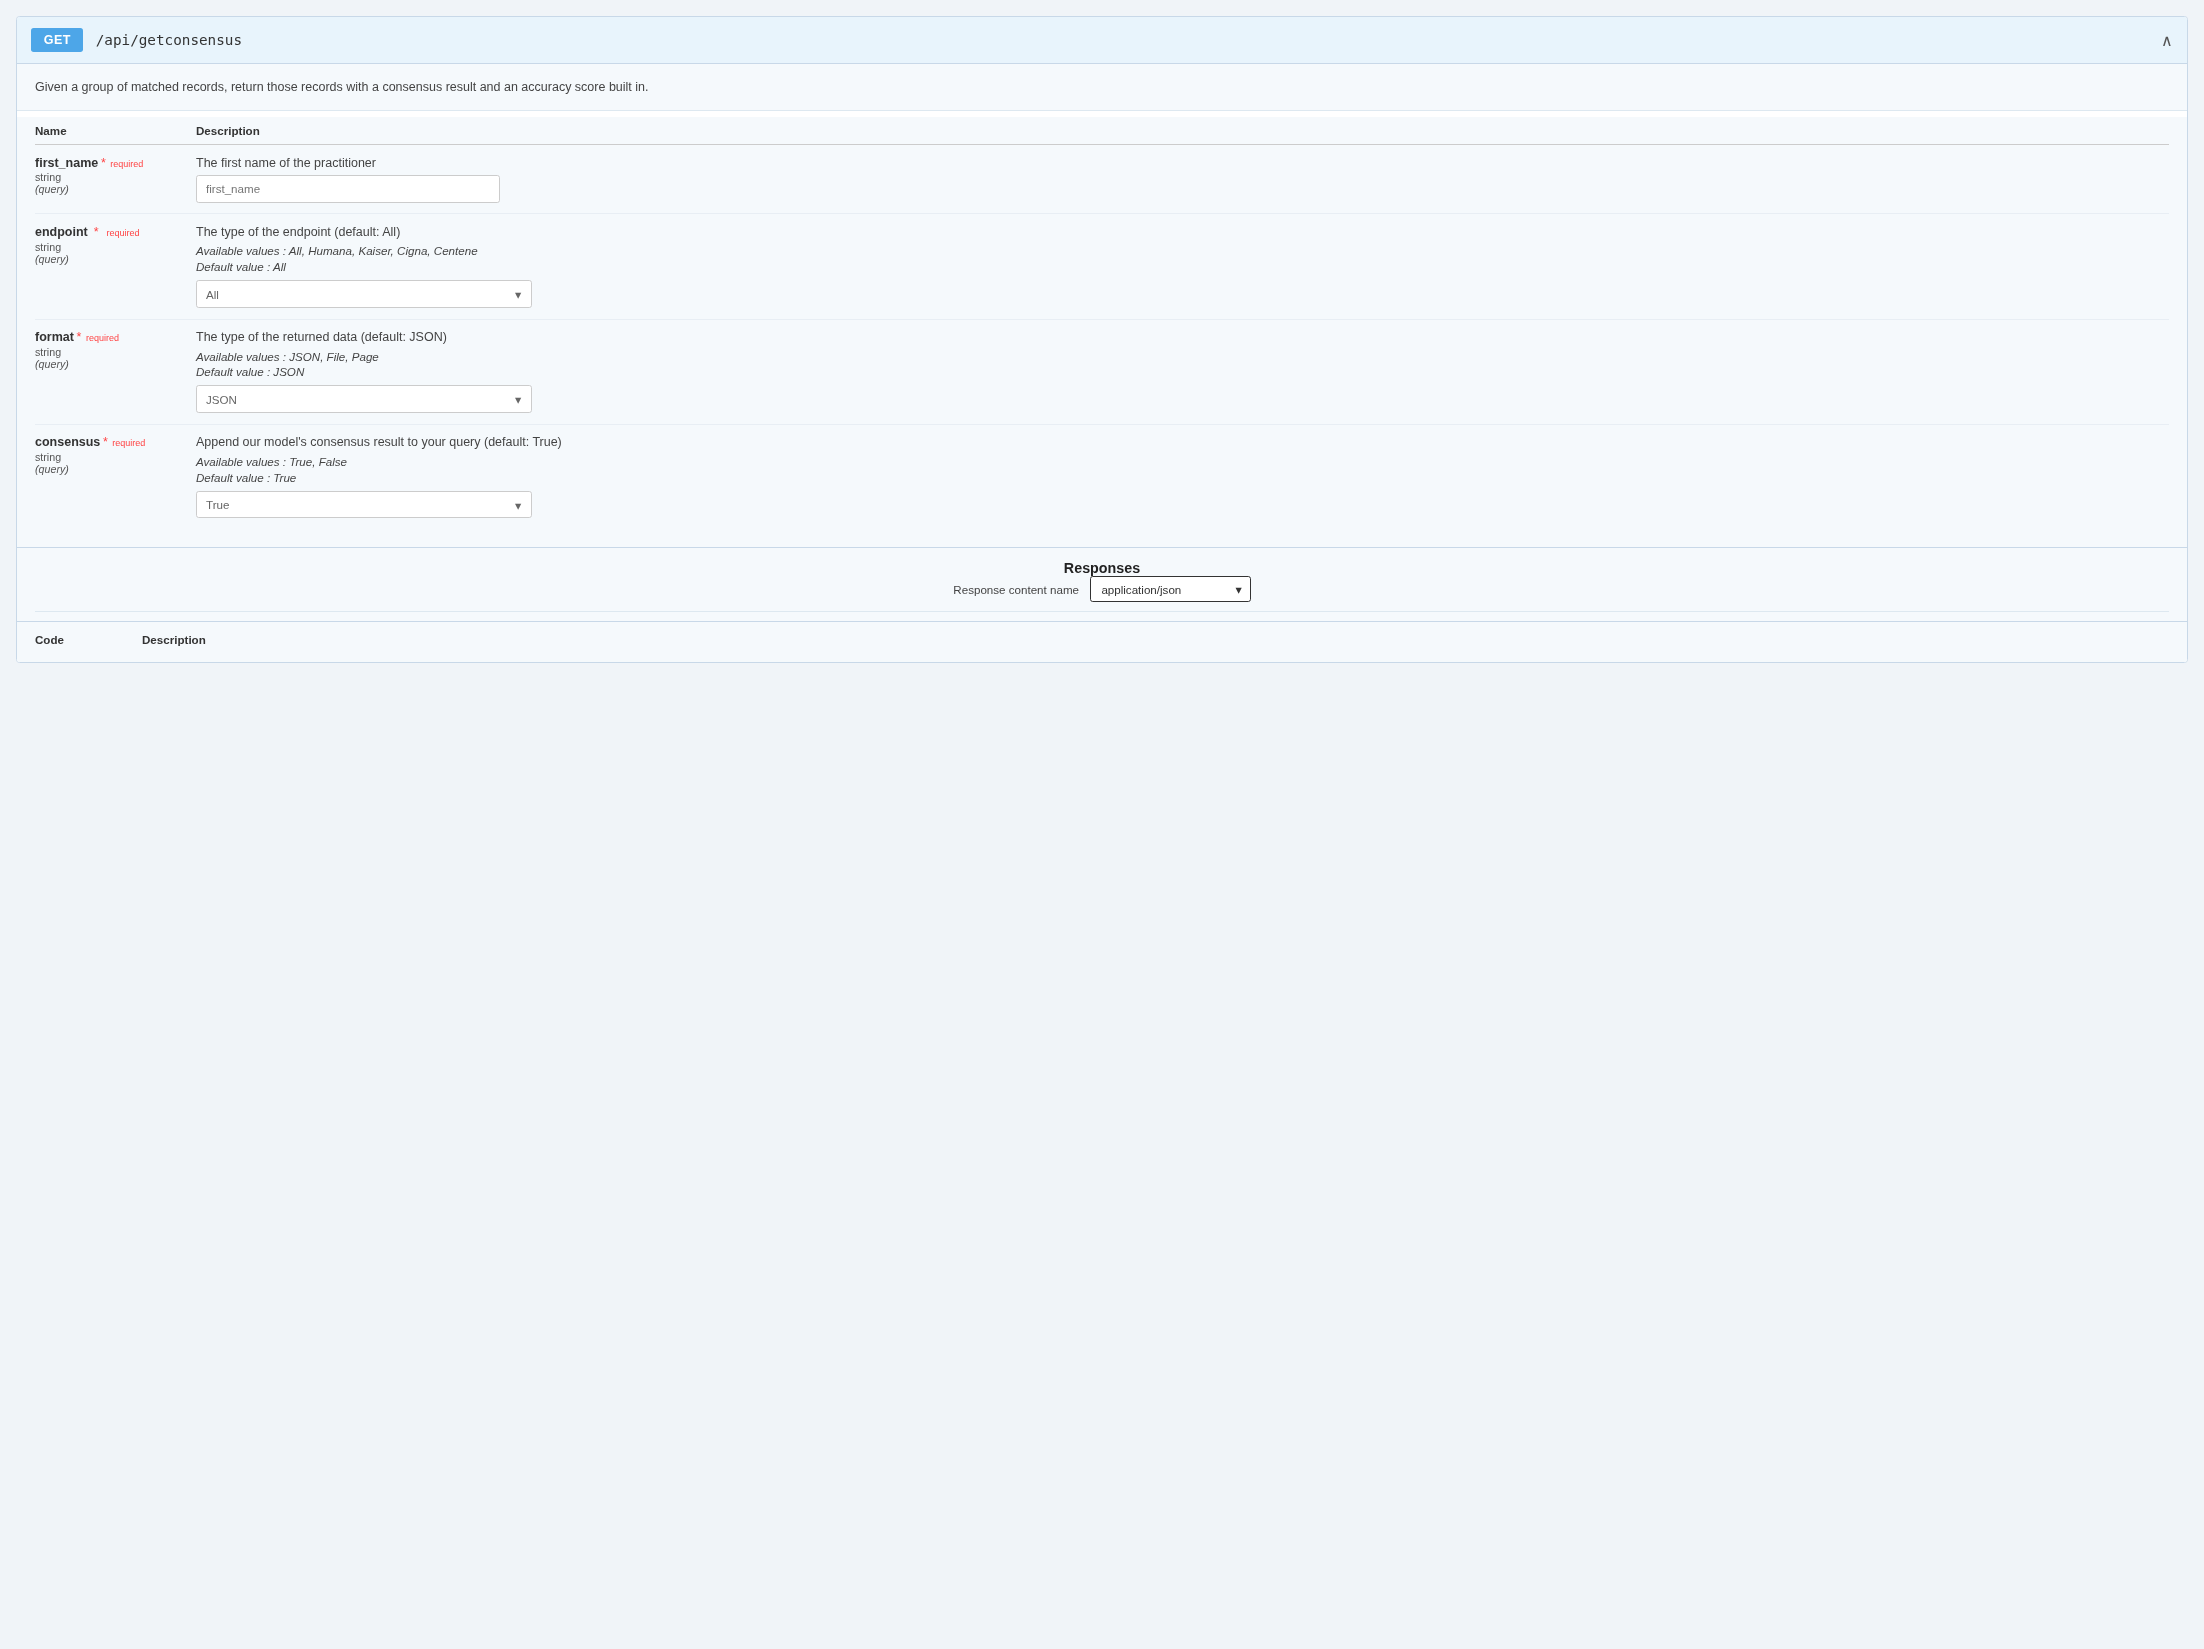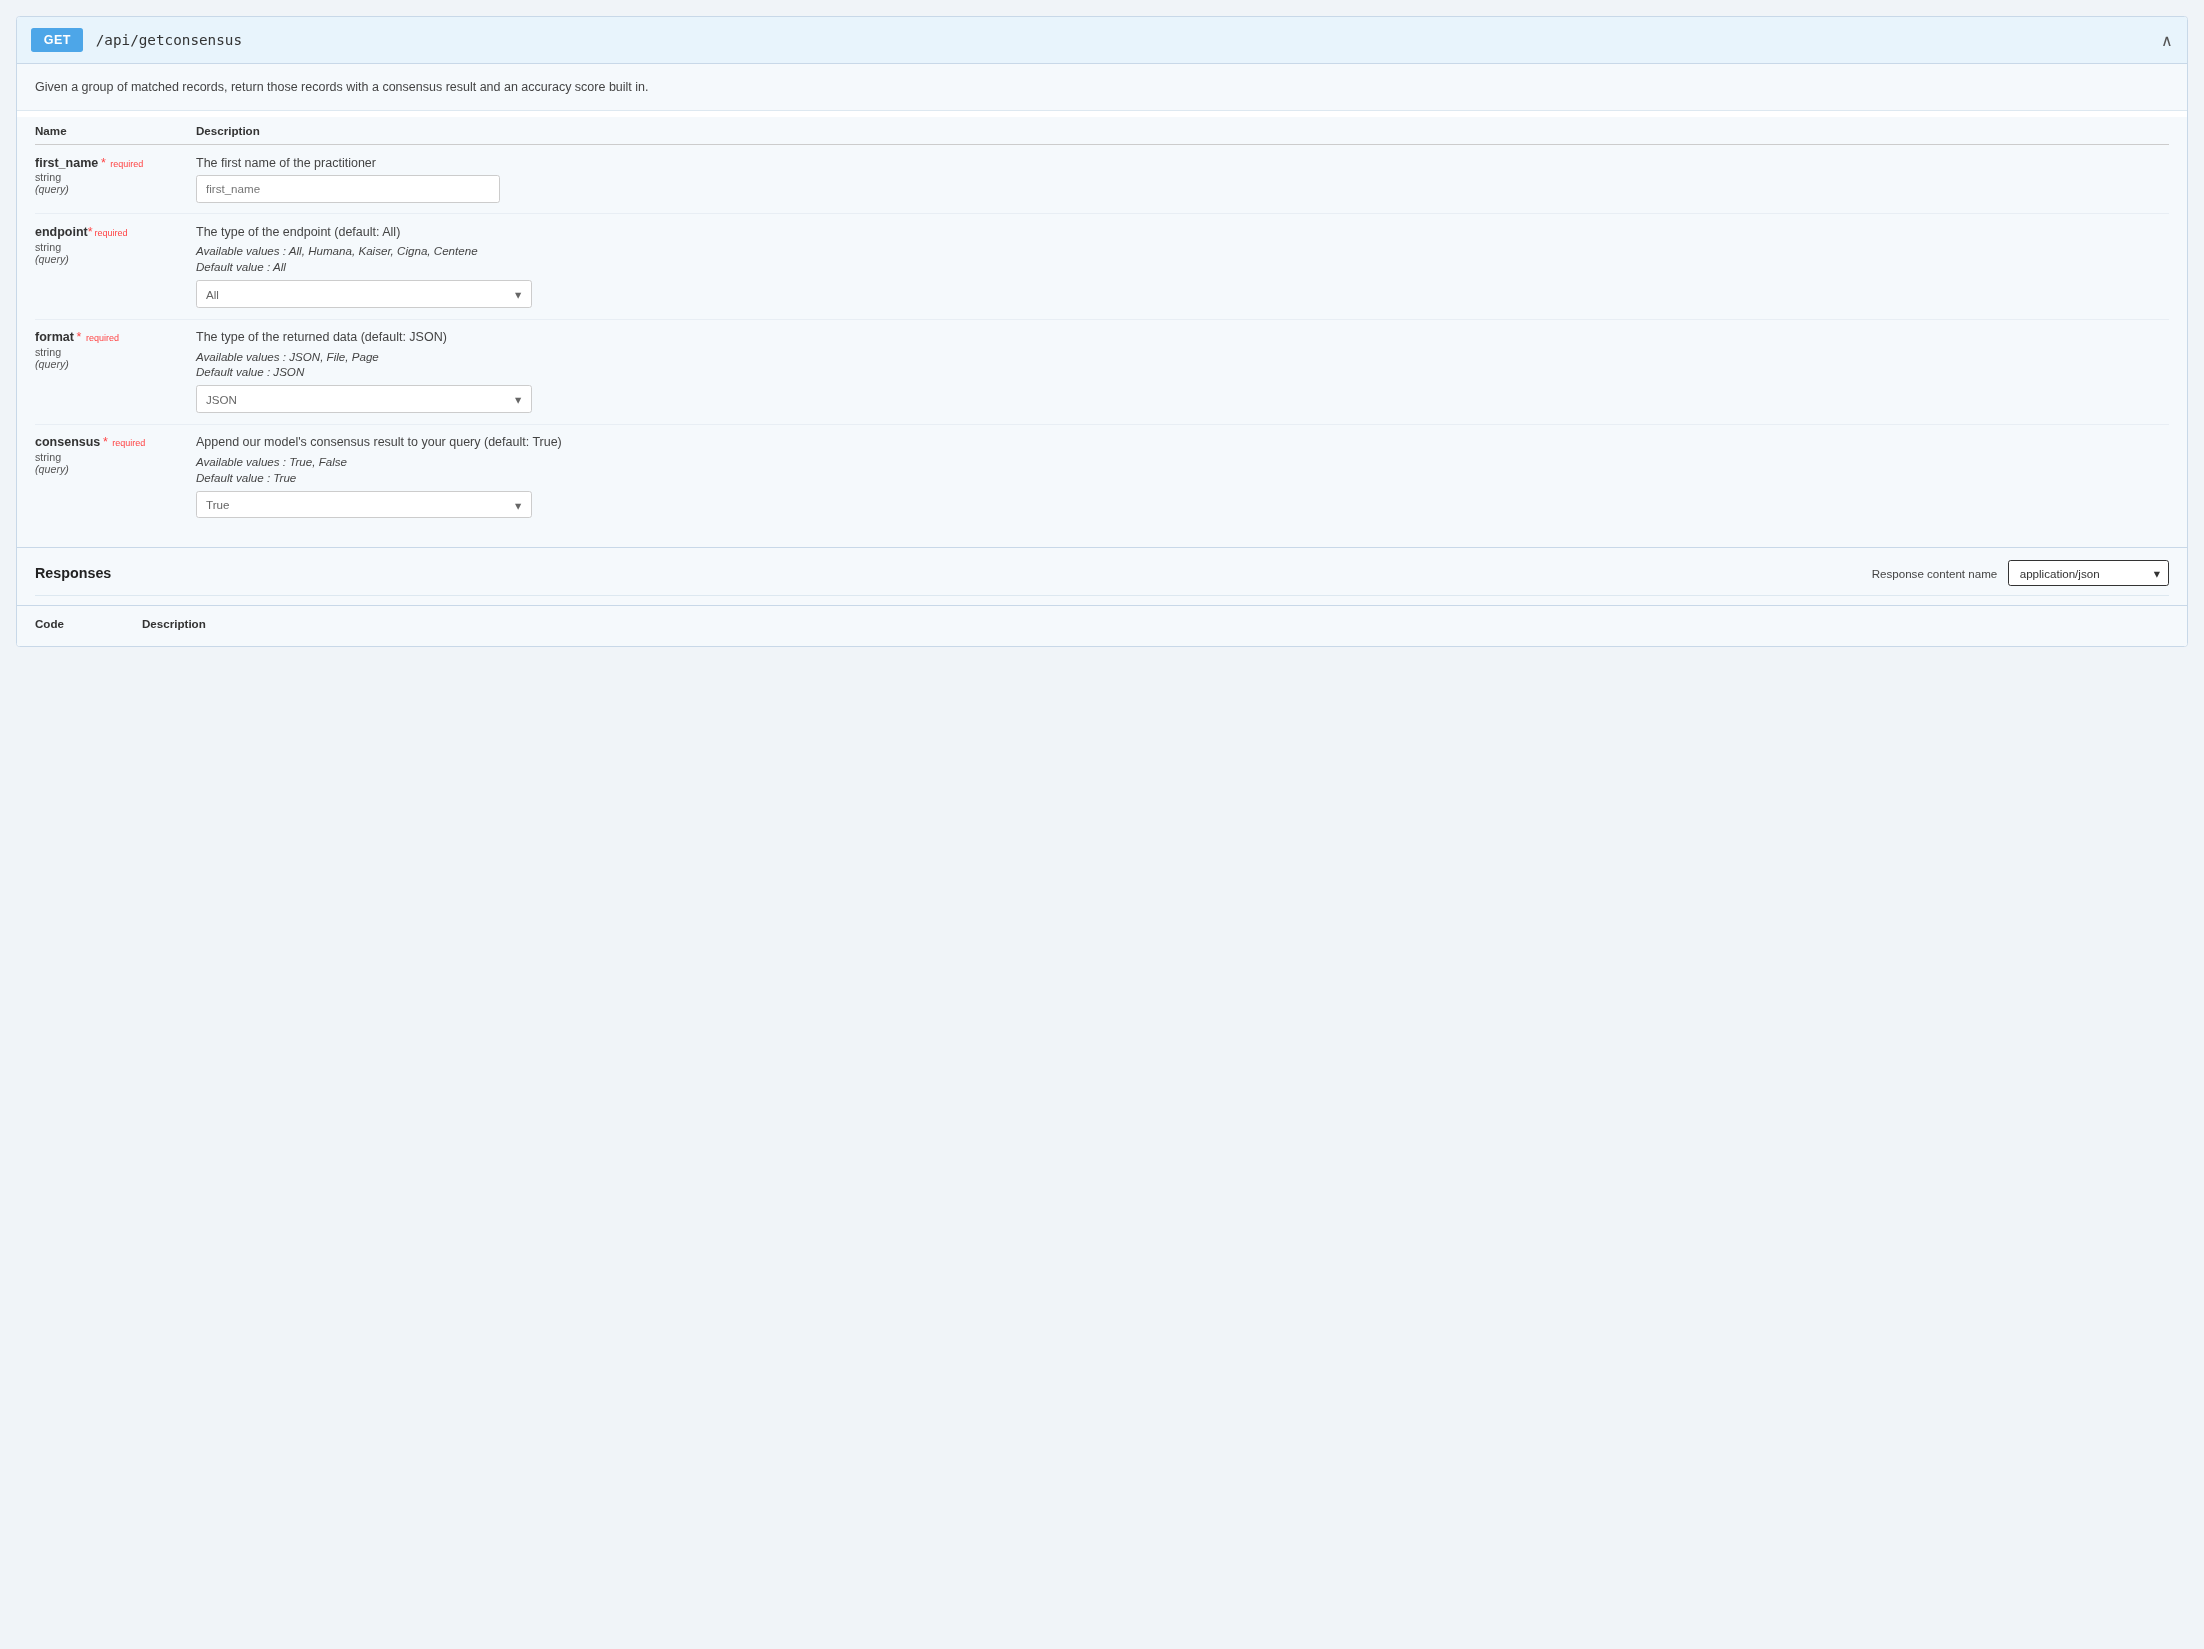--- a/index.html
+++ b/index.html
@@ -226,20 +226,21 @@
       padding: 0 18px 9px 18px;
       border-bottom: 0.9px solid #c8d8e8;
     }
 
     .responses-header {
       display: flex;
       align-items: center;
       justify-content: space-between;
       padding: 12.5px 0 9px 0;
       border-bottom: 0.9px solid #dde8f0;
+      flex-direction: column;
     }
 
     .responses-title {
       font-size: 14.3px;
       font-weight: bold;
       color: #222;
     }
 
     .response-content-type-wrapper {
       display: flex;
@@ -341,21 +342,21 @@
                 <span class="param-required-star"> *</span>
                 <span class="param-required-label">required</span>
               </div>
               <div class="param-type">string</div>
               <div class="param-location">(query)</div>
             </td>
             <td><div class="param-description">The first name of the practitioner</div><input type="text" class="param-input" placeholder="first_name" style=""></td>
           </tr>
           <tr>
             <td>
-              <div style="display: flex; align-items: baseline; flex-wrap: wrap; gap: 0;">
+              <div style="display: flex; align-items: baseline; flex-wrap: wrap; gap: 6px;">
                 <span class="param-name">endpoint</span>
                 <span class="param-required-star"> *</span>
                 <span class="param-required-label">required</span>
               </div>
               <div class="param-type">string</div>
               <div class="param-location">(query)</div>
             </td>
             <td><div class="param-description">The type of the endpoint (default: All)</div><div class="param-available">Available values : All, Humana, Kaiser, Cigna, Centene</div><div class="param-default">Default value : All</div><div class="select-wrapper"><select class="param-select"><option value="All">All</option><option value="Humana">Humana</option><option value="Kaiser">Kaiser</option><option value="Cigna">Cigna</option><option value="Centene">Centene</option></select></div></td>
           </tr>
           <tr>

